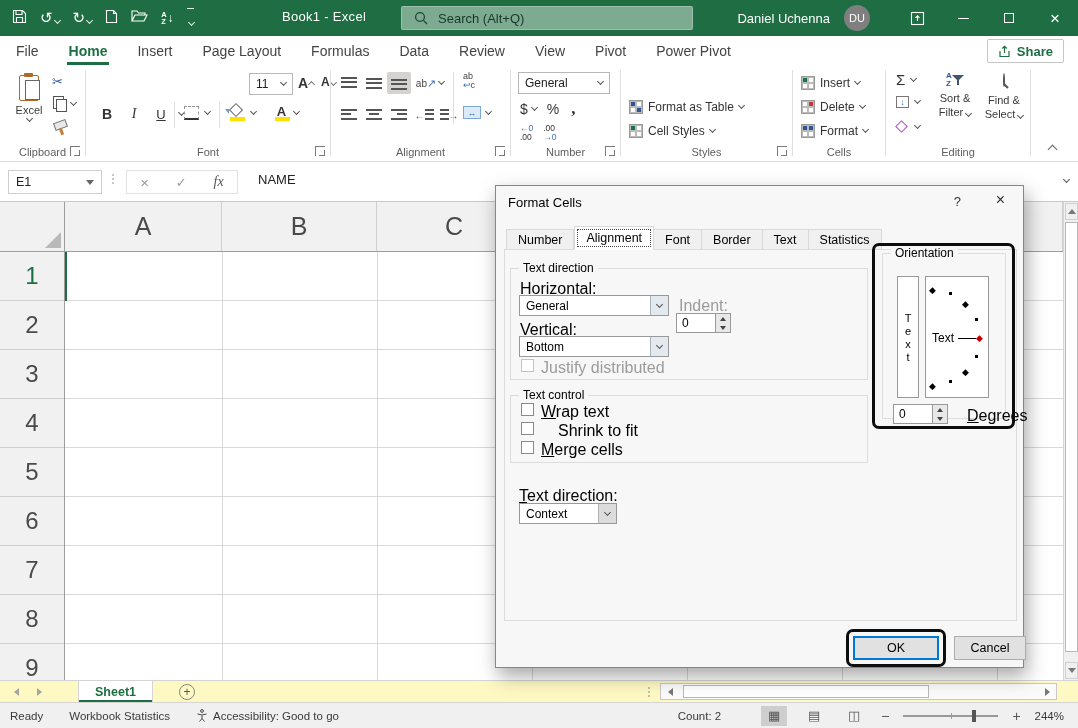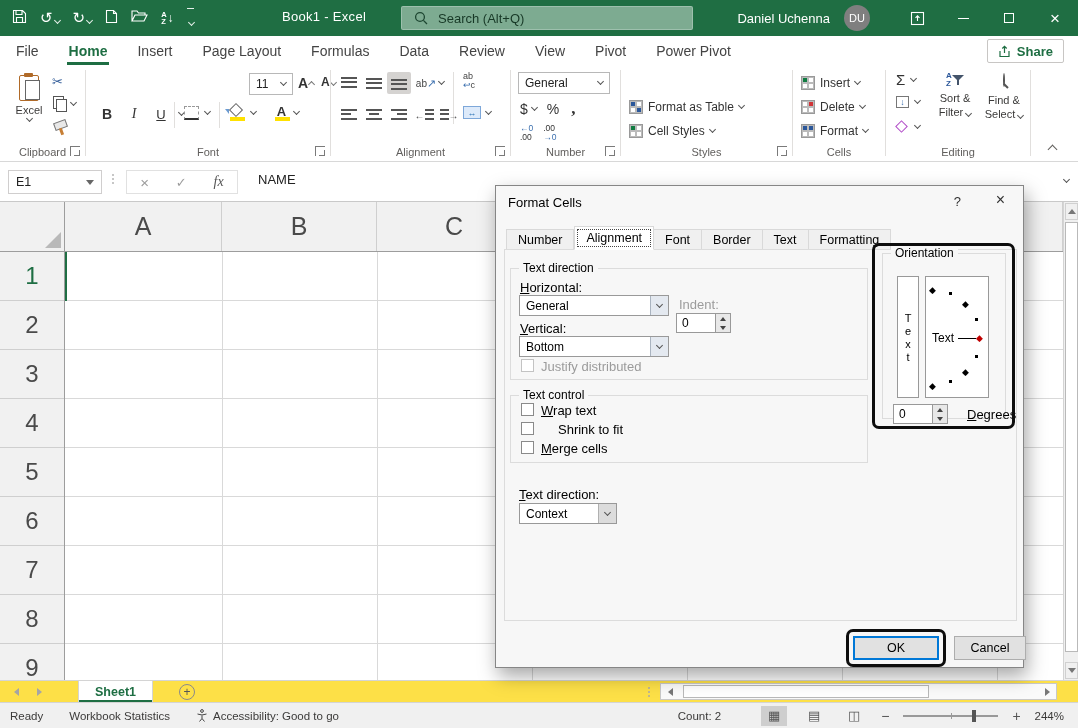--- a/index.html
+++ b/index.html
@@ -127,21 +127,21 @@
   
   .vscroll{position:absolute;right:0;top:202px;width:15px;height:478px;background:#f0f0f0;border-left:1px solid #d4d4d4}
   .varrow{position:absolute;left:1px;width:13px;height:17px;background:#f0f0f0;border:1px solid #d0d0d0;display:flex;align-items:center;justify-content:center}
   .vthumb{position:absolute;left:1px;top:20px;width:13px;height:430px;background:#fff;border:1px solid #b9b9b9}
   .tri-up-s{width:0;height:0;border-left:4px solid transparent;border-right:4px solid transparent;border-bottom:5px solid #777}
   .tri-dn-s{width:0;height:0;border-left:4px solid transparent;border-right:4px solid transparent;border-top:5px solid #777}
   .tri-l-s{width:0;height:0;border-top:4px solid transparent;border-bottom:4px solid transparent;border-right:5px solid #777}
   .tri-r-s{width:0;height:0;border-top:4px solid transparent;border-bottom:4px solid transparent;border-left:5px solid #777}
 
   
-  .tabsbar{position:absolute;left:0;top:680px;width:1078px;height:22px;background:#fde047;border-top:1px solid #d4d4d4;display:flex;align-items:center}
+  .tabsbar{position:absolute;left:0;top:680px;width:1078px;height:22px;background:#fef9c3;border-top:1px solid #d4d4d4;display:flex;align-items:center}
   .navarrows{display:flex;gap:18px;padding-left:14px;margin-right:36px}
   .sheettab{height:22px;background:#fff;border-left:1px solid #d4d4d4;border-right:1px solid #d4d4d4;display:flex;align-items:center;padding:0 16px;position:relative}
   .sheettab span{color:#1e6e43;font-weight:bold;font-size:12.5px}
   .sheettab::after{content:'';position:absolute;left:0;right:0;bottom:0;height:2.5px;background:#1e6e43}
   .addsheet{width:16px;height:16px;border:1px solid #8a8a8a;border-radius:50%;margin-left:26px;display:flex;align-items:center;justify-content:center;font-size:12px;color:#555;line-height:1}
   .hdots{position:absolute;left:648px;display:flex;flex-direction:column;gap:2px}
   .hdots i{width:2px;height:2px;background:#aaa;border-radius:50%}
   .hscroll{position:absolute;left:660px;top:2px;width:397px;height:17px;border:1px solid #c8c8c8;background:#fafafa}
   .hbtn{position:absolute;top:0;width:18px;height:15px;display:flex;align-items:center;justify-content:center}
   .hthumb{position:absolute;left:22px;top:1px;width:246px;height:13px;background:#fff;border:1px solid #b9b9b9}
@@ -162,21 +162,21 @@
   .dlg-title{position:absolute;left:12px;top:9px;font-size:13px}
   .dlg-help{position:absolute;right:62px;top:8px;font-size:13px;color:#333}
   .dlg-close{position:absolute;right:18px;top:5px;font-size:16px;color:#333}
   .dlg-tabs{position:absolute;left:10px;top:40px;display:flex;align-items:flex-end}
   .dtab{height:21px;padding:0 11px;border:1px solid #d9d9d9;border-left-width:0;background:#f0f0f0;display:flex;align-items:center;font-size:12.5px}
   .dtab.first{border-left-width:1px}
   .dtab.active{background:#fff;height:24px;border-left-width:1px;position:relative;z-index:2;outline:1px dotted #444;outline-offset:-4px;border-bottom-color:#fff}
   .dlg-page{position:absolute;left:8px;top:63px;width:513px;height:372px;border:1px solid #dcdcdc;background:#f7f7f7}
   .grpbox{position:absolute;border:1px solid #dcdcdc}
   .grpbox .glabel{position:absolute;left:8px;top:-8px;background:#f7f7f7;padding:0 4px;font-size:12px}
-  .dlbl{position:absolute;font-size:13px}
+  .dlbl{position:absolute;font-size:16px}
   .dlbl.dis{color:#9b9b9b}
   .ufirst::first-letter{text-decoration:underline}
   .combo{position:absolute;height:21px;background:#fff;border:1px solid #999;display:flex;align-items:center;padding-left:6px;font-size:12px}
   .combo .cbtn{position:absolute;right:0;top:0;bottom:0;width:18px;background:#e4e9f0;border-left:1px solid #aab4c0;display:flex;align-items:center;justify-content:center}
   .spin{position:absolute;display:flex}
   .spin .val{width:40px;height:20px;border:1px solid #999;background:#fff;display:flex;align-items:center;padding-left:5px;font-size:12px}
   .spin .btns{width:15px;height:20px;border:1px solid #999;border-left:0;display:flex;flex-direction:column;background:#e8e8e8}
   .spin .btns span{flex:1;display:flex;align-items:center;justify-content:center}
   .t3{border-left:3px solid transparent;border-right:3px solid transparent}
   .t3.u{border-bottom:4px solid #444}.t3.d{border-top:4px solid #444}
@@ -613,21 +613,21 @@
   <div class="dialog">
     <div class="dlg-title">Format Cells</div>
     <div class="dlg-help">?</div>
     <div class="dlg-close">×</div>
     <div class="dlg-tabs">
       <span class="dtab first">Number</span>
       <span class="dtab active">Alignment</span>
       <span class="dtab">Font</span>
       <span class="dtab">Border</span>
       <span class="dtab">Text</span>
-      <span class="dtab">Formatting</span>
+      <span class="dtab">Statistics</span>
     </div>
     <div class="dlg-page"></div>
 
     <div class="grpbox" style="left:14px;top:82px;width:358px;height:112px">
       <span class="glabel">Text direction</span>
     </div>
     <div class="dlbl ufirst" style="left:24px;top:94px">Horizontal:</div>
     <div class="combo" style="left:23px;top:109px;width:150px">
       <span>General</span>
       <span class="cbtn">

